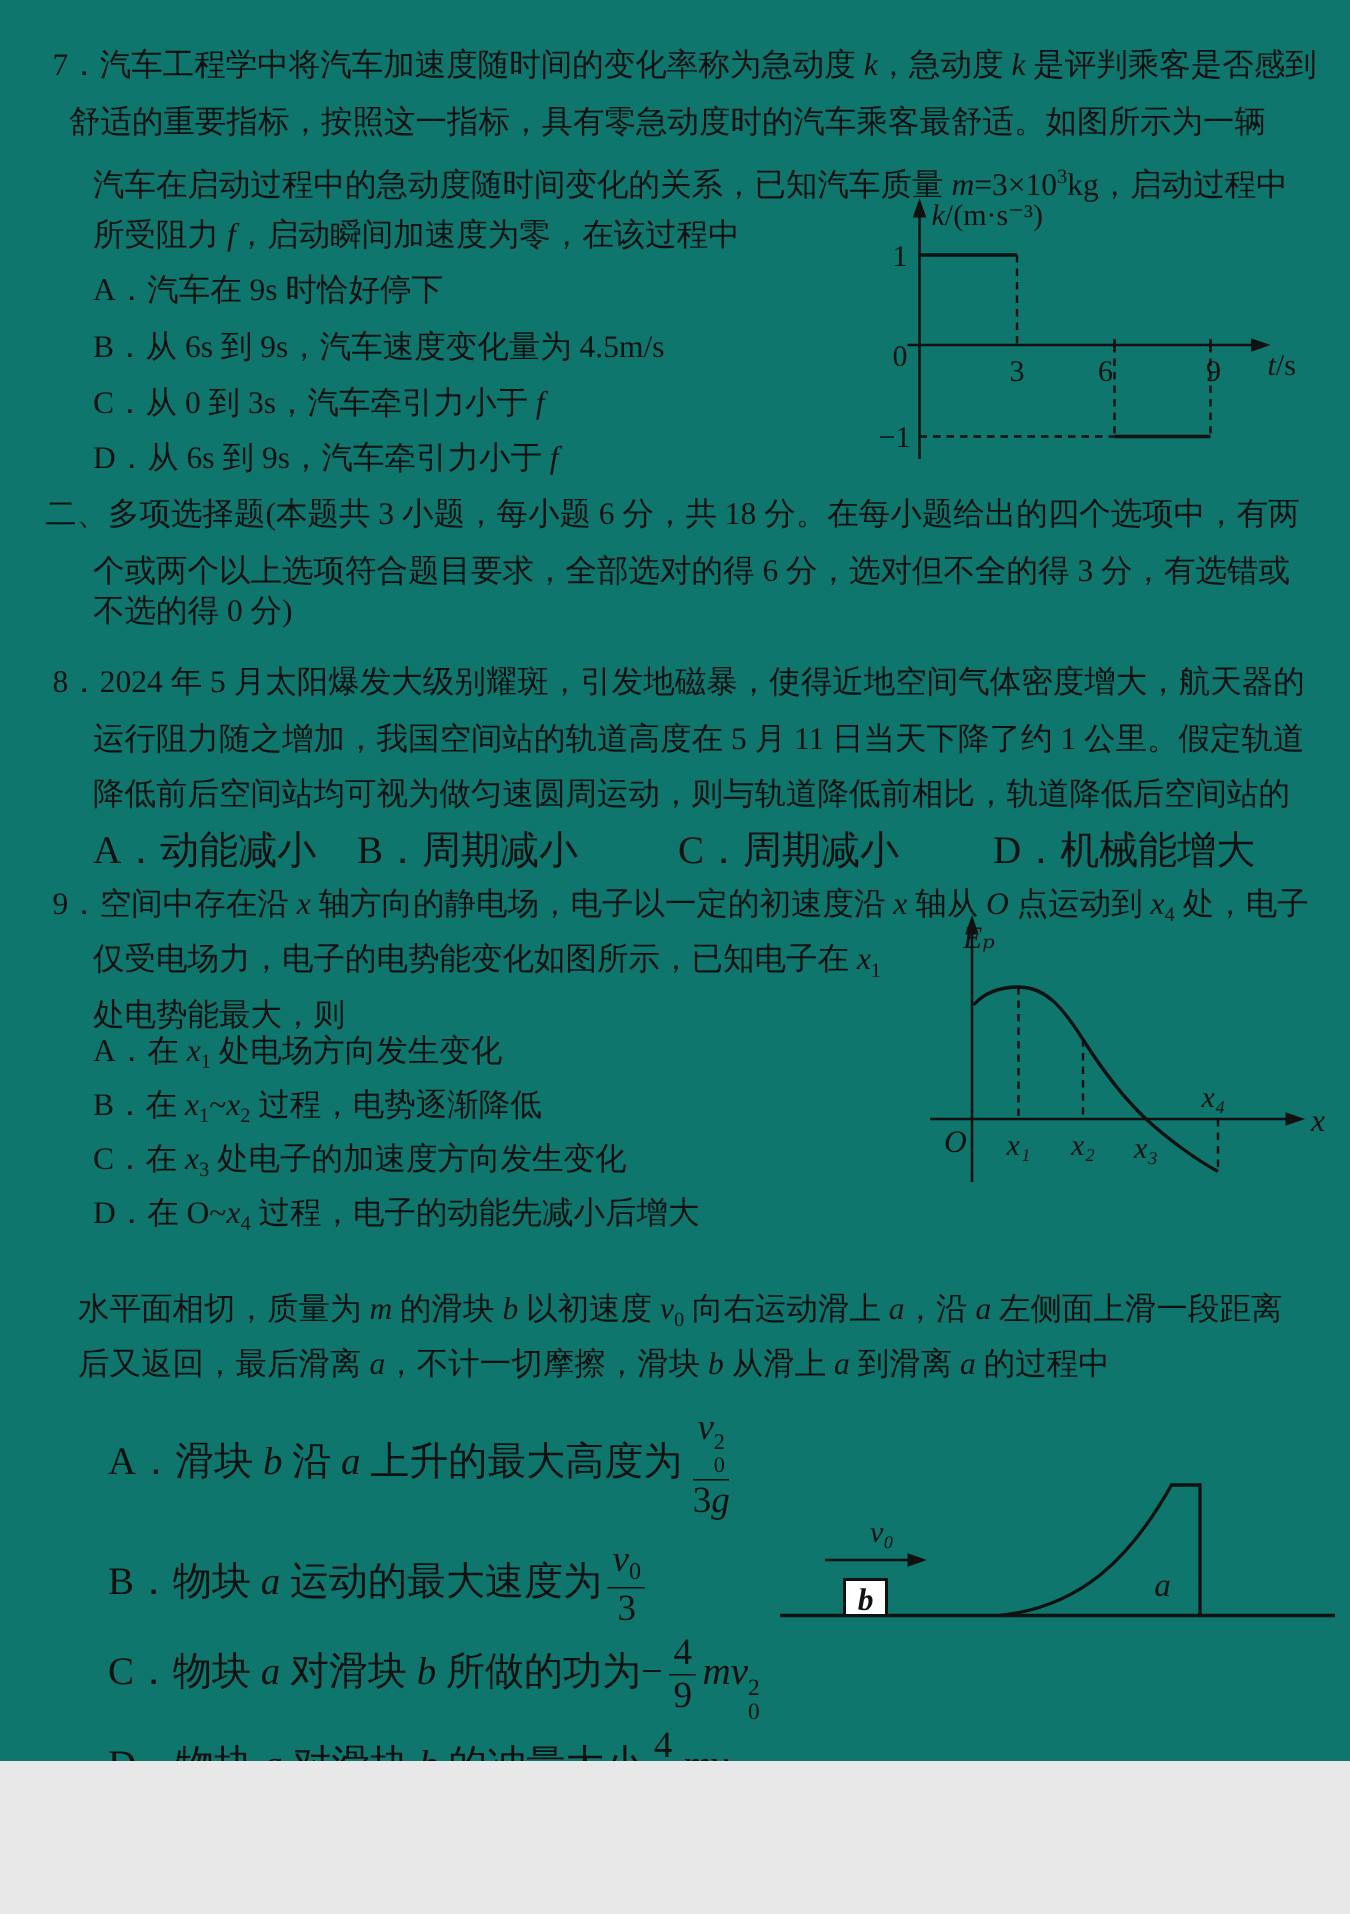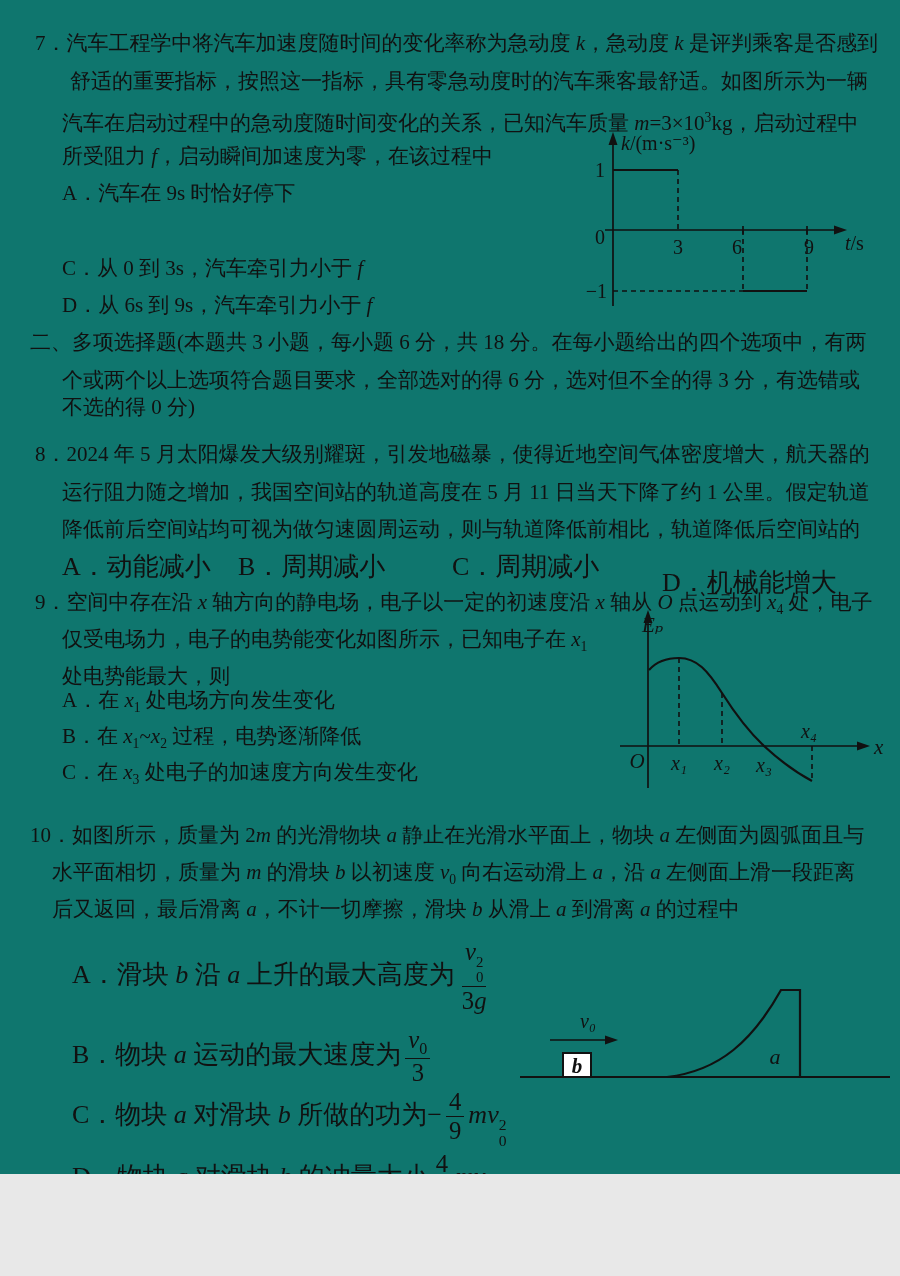--- a/index.html
+++ b/index.html
@@ -25,24 +25,25 @@
   .dsh{stroke:#111;stroke-width:1.6;fill:none;stroke-dasharray:5 4;}
   .ah{fill:#111;stroke:none;}
   .footer{position:absolute;width:100%;text-align:center;font-size:16px;}
 </style>
 </head>
 <body>
 
 <div id="page">
 
   <div class="ln" style="left:35px;top:28px;">7．汽车工程学中将汽车加速度随时间的变化率称为急动度 <i>k</i>，急动度 <i>k</i> 是评判乘客是否感到</div>
-  <div class="ln" style="left:70px;top:66px;">舒适的重要指标，按照这一指标，具有零急动度时的汽车乘客最舒适。如图所示为一辆</div>
+  <div class="ln" style="left:46px;top:66px;">舒适的重要指标，按照这一指标，具有零急动度时的汽车乘客最舒适。如图所示为一辆</div>
   <div class="ln" style="left:62px;top:103px;">汽车在启动过程中的急动度随时间变化的关系，已知汽车质量 <i>m</i>=3×10<sup>3</sup>kg，启动过程中</div>
   <div class="ln" style="left:62px;top:141px;">所受阻力 <i>f</i>，启动瞬间加速度为零，在该过程中</div>
   <div class="ln" style="left:62px;top:178px;">A．汽车在 9s 时恰好停下</div>
+  <div class="ln" style="left:62px;top:216px;">B．从 6s 到 9s，汽车速度变化量为 4.5m/s</div>
   <div class="ln" style="left:62px;top:253px;">C．从 0 到 3s，汽车牵引力小于 <i>f</i></div>
   <div class="ln" style="left:62px;top:290px;">D．从 6s 到 9s，汽车牵引力小于 <i>f</i></div>
 
   <svg style="left:583px;top:130px;" width="312" height="184" viewBox="0 0 312 184">
     <line class="ax" x1="30" y1="176" x2="30" y2="10"></line>
     <polygon class="ah" points="30,2 25.5,15 34.5,15"></polygon>
     <line class="ax" x1="22" y1="100" x2="256" y2="100"></line>
     <polygon class="ah" points="264,100 251,95.5 251,104.5"></polygon>
 
     <line class="dat" x1="30" y1="40" x2="95" y2="40"></line>
@@ -67,28 +68,29 @@
   <div class="ln" style="left:30px;top:327px;">二、多项选择题(本题共 3 小题，每小题 6 分，共 18 分。在每小题给出的四个选项中，有两</div>
   <div class="ln" style="left:62px;top:365px;">个或两个以上选项符合题目要求，全部选对的得 6 分，选对但不全的得 3 分，有选错或</div>
   <div class="ln" style="left:62px;top:392px;text-align:center;">不选的得 0 分)</div>
 
   <div class="ln" style="left:35px;top:439px;">8．2024 年 5 月太阳爆发大级别耀斑，引发地磁暴，使得近地空间气体密度增大，航天器的</div>
   <div class="ln" style="left:62px;top:477px;">运行阻力随之增加，我国空间站的轨道高度在 5 月 11 日当天下降了约 1 公里。假定轨道</div>
   <div class="ln" style="left:62px;top:514px;">降低前后空间站均可视为做匀速圆周运动，则与轨道降低前相比，轨道降低后空间站的</div>
   <div class="opt-row" style="left:62px;top:549px;">A．动能减小</div>
   <div class="opt-row" style="left:238px;top:549px;">B．周期减小</div>
   <div class="opt-row" style="left:452px;top:549px;text-align:center;">C．周期减小</div>
-  <div class="opt-row" style="left:662px;top:549px;margin-top:16px;">D．机械能增大</div>
+  <div class="opt-row" style="left:662px;top:549px;">D．机械能增大</div>
 
   <div class="ln" style="left:35px;top:587px;">9．空间中存在沿 <i>x</i> 轴方向的静电场，电子以一定的初速度沿 <i>x</i> 轴从 <i>O</i> 点运动到 <i>x</i><sub>4</sub> 处，电子</div>
   <div class="ln" style="left:62px;top:624px;">仅受电场力，电子的电势能变化如图所示，已知电子在 <i>x</i><sub>1</sub></div>
   <div class="ln" style="left:62px;top:661px;">处电势能最大，则</div>
   <div class="ln" style="left:62px;top:685px;">A．在 <i>x</i><sub>1</sub> 处电场方向发生变化</div>
   <div class="ln" style="left:62px;top:721px;">B．在 <i>x</i><sub>1</sub>~<i>x</i><sub>2</sub> 过程，电势逐渐降低</div>
   <div class="ln" style="left:62px;top:757px;">C．在 <i>x</i><sub>3</sub> 处电子的加速度方向发生变化</div>
+  <div class="ln" style="left:62px;top:793px;">D．在 O~<i>x</i><sub>4</sub> 过程，电子的动能先减小后增大</div>
 
   <svg style="left:612px;top:610px;" width="290" height="186" viewBox="0 0 290 186">
     <line class="ax" x1="36" y1="178" x2="36" y2="8"></line>
     <polygon class="ah" points="36,0 31.5,13 40.5,13"></polygon>
     <line class="ax" x1="8" y1="136" x2="250" y2="136"></line>
     <polygon class="ah" points="258,136 245,131.5 245,140.5"></polygon>
 
     <path class="dat" d="M37,60 C45,51 55,48 67,48 C85,48 96,61 110,83 C124,105 136,121 152,136 C165,148 185,163 200,171"></path>
     <line class="dsh" x1="67" y1="48" x2="67" y2="136"></line>
     <line class="dsh" x1="110" y1="83" x2="110" y2="136"></line>
@@ -96,21 +98,20 @@
 
     <text x="30" y="22" font-size="21" font-style="italic">Eₚ</text>
     <text x="25" y="158" font-size="21" font-style="italic" text-anchor="middle">O</text>
     <text x="67" y="160" font-size="20" font-style="italic" text-anchor="middle">x₁</text>
     <text x="110" y="160" font-size="20" font-style="italic" text-anchor="middle">x₂</text>
     <text x="152" y="162" font-size="20" font-style="italic" text-anchor="middle">x₃</text>
     <text x="197" y="128" font-size="20" font-style="italic" text-anchor="middle">x₄</text>
     <text x="262" y="144" font-size="21" font-style="italic">x</text>
   </svg>
 
-  <div class="ln" style="left:30px;top:820px;">10．如图所示，质量为 2<i>m</i> 的光滑物块 <i>a</i> 静止在光滑水平面上，物块 <i>a</i> 左侧面为圆弧面且与</div>
   <div class="ln" style="left:52px;top:857px;">水平面相切，质量为 <i>m</i> 的滑块 <i>b</i> 以初速度 <i>v</i><sub>0</sub> 向右运动滑上 <i>a</i>，沿 <i>a</i> 左侧面上滑一段距离</div>
   <div class="ln" style="left:52px;top:894px;">后又返回，最后滑离 <i>a</i>，不计一切摩擦，滑块 <i>b</i> 从滑上 <i>a</i> 到滑离 <i>a</i> 的过程中</div>
   <div class="opt-row" style="left:72px;top:938px;">A．滑块 <i>b</i> 沿 <i>a</i> 上升的最大高度为<span class="frac">
         <span class="nu"><i>v</i><span class="stk">
             <span>2</span>
             <span>0</span>
           </span></span>
         <span class="de">3<i>g</i></span>
       </span></div>
   <div class="opt-row" style="left:72px;top:1026px;">B．物块 <i>a</i> 运动的最大速度为<span class="frac">

